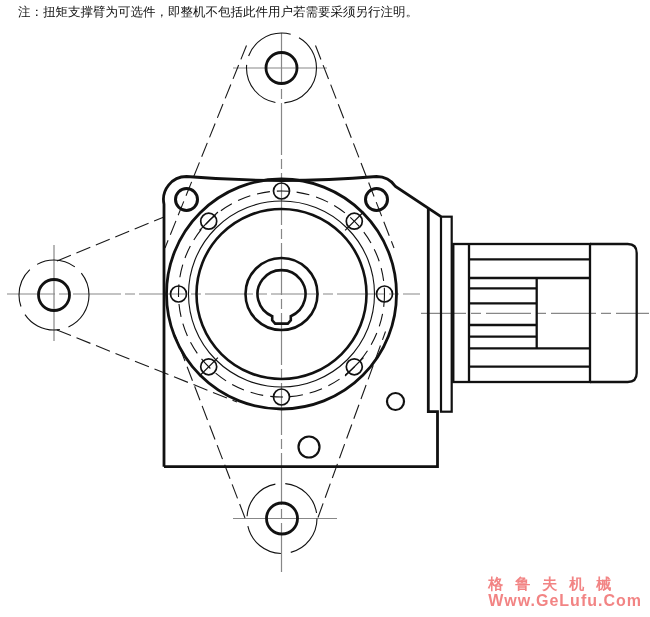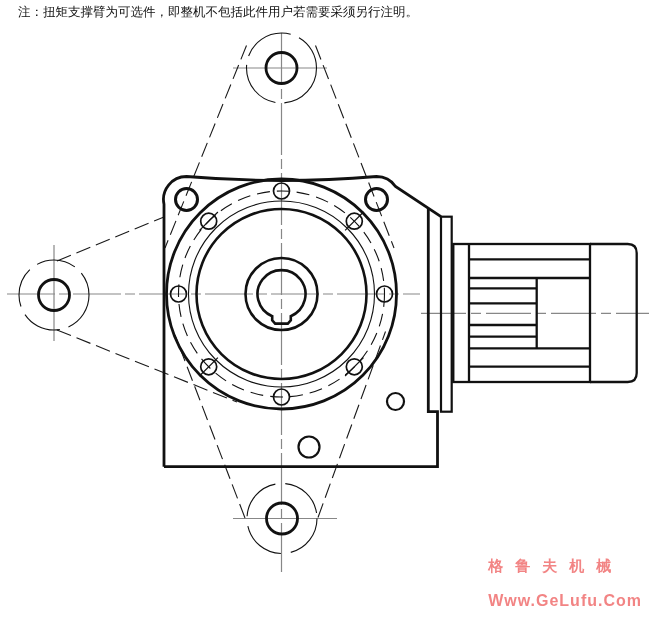--- a/index.html
+++ b/index.html
@@ -13,21 +13,21 @@
   .note{
     position:absolute;left:18px;top:4px;
     font-size:12.5px;color:#111;letter-spacing:0px;white-space:nowrap;
   }
   svg{position:absolute;left:0;top:0;}
   .watermark{
     position:absolute;right:8px;bottom:8px;
     text-align:left;color:#f28484;line-height:1.0;
   }
   .wm1{font-size:15px;font-weight:bold;letter-spacing:12px;margin-right:-10px;}
-  .wm2{font-size:16px;font-weight:bold;letter-spacing:1px;margin-top:20px;}
+  .wm2{font-size:16px;font-weight:bold;letter-spacing:1px;margin-top:2px;}
 </style>
 </head>
 <body>
 
 <div class="canvas">
 
   <div class="note">注：扭矩支撑臂为可选件，即整机不包括此件用户若需要采须另行注明。</div>
 
   <svg width="650" height="617" viewBox="0 0 650 617">
 

